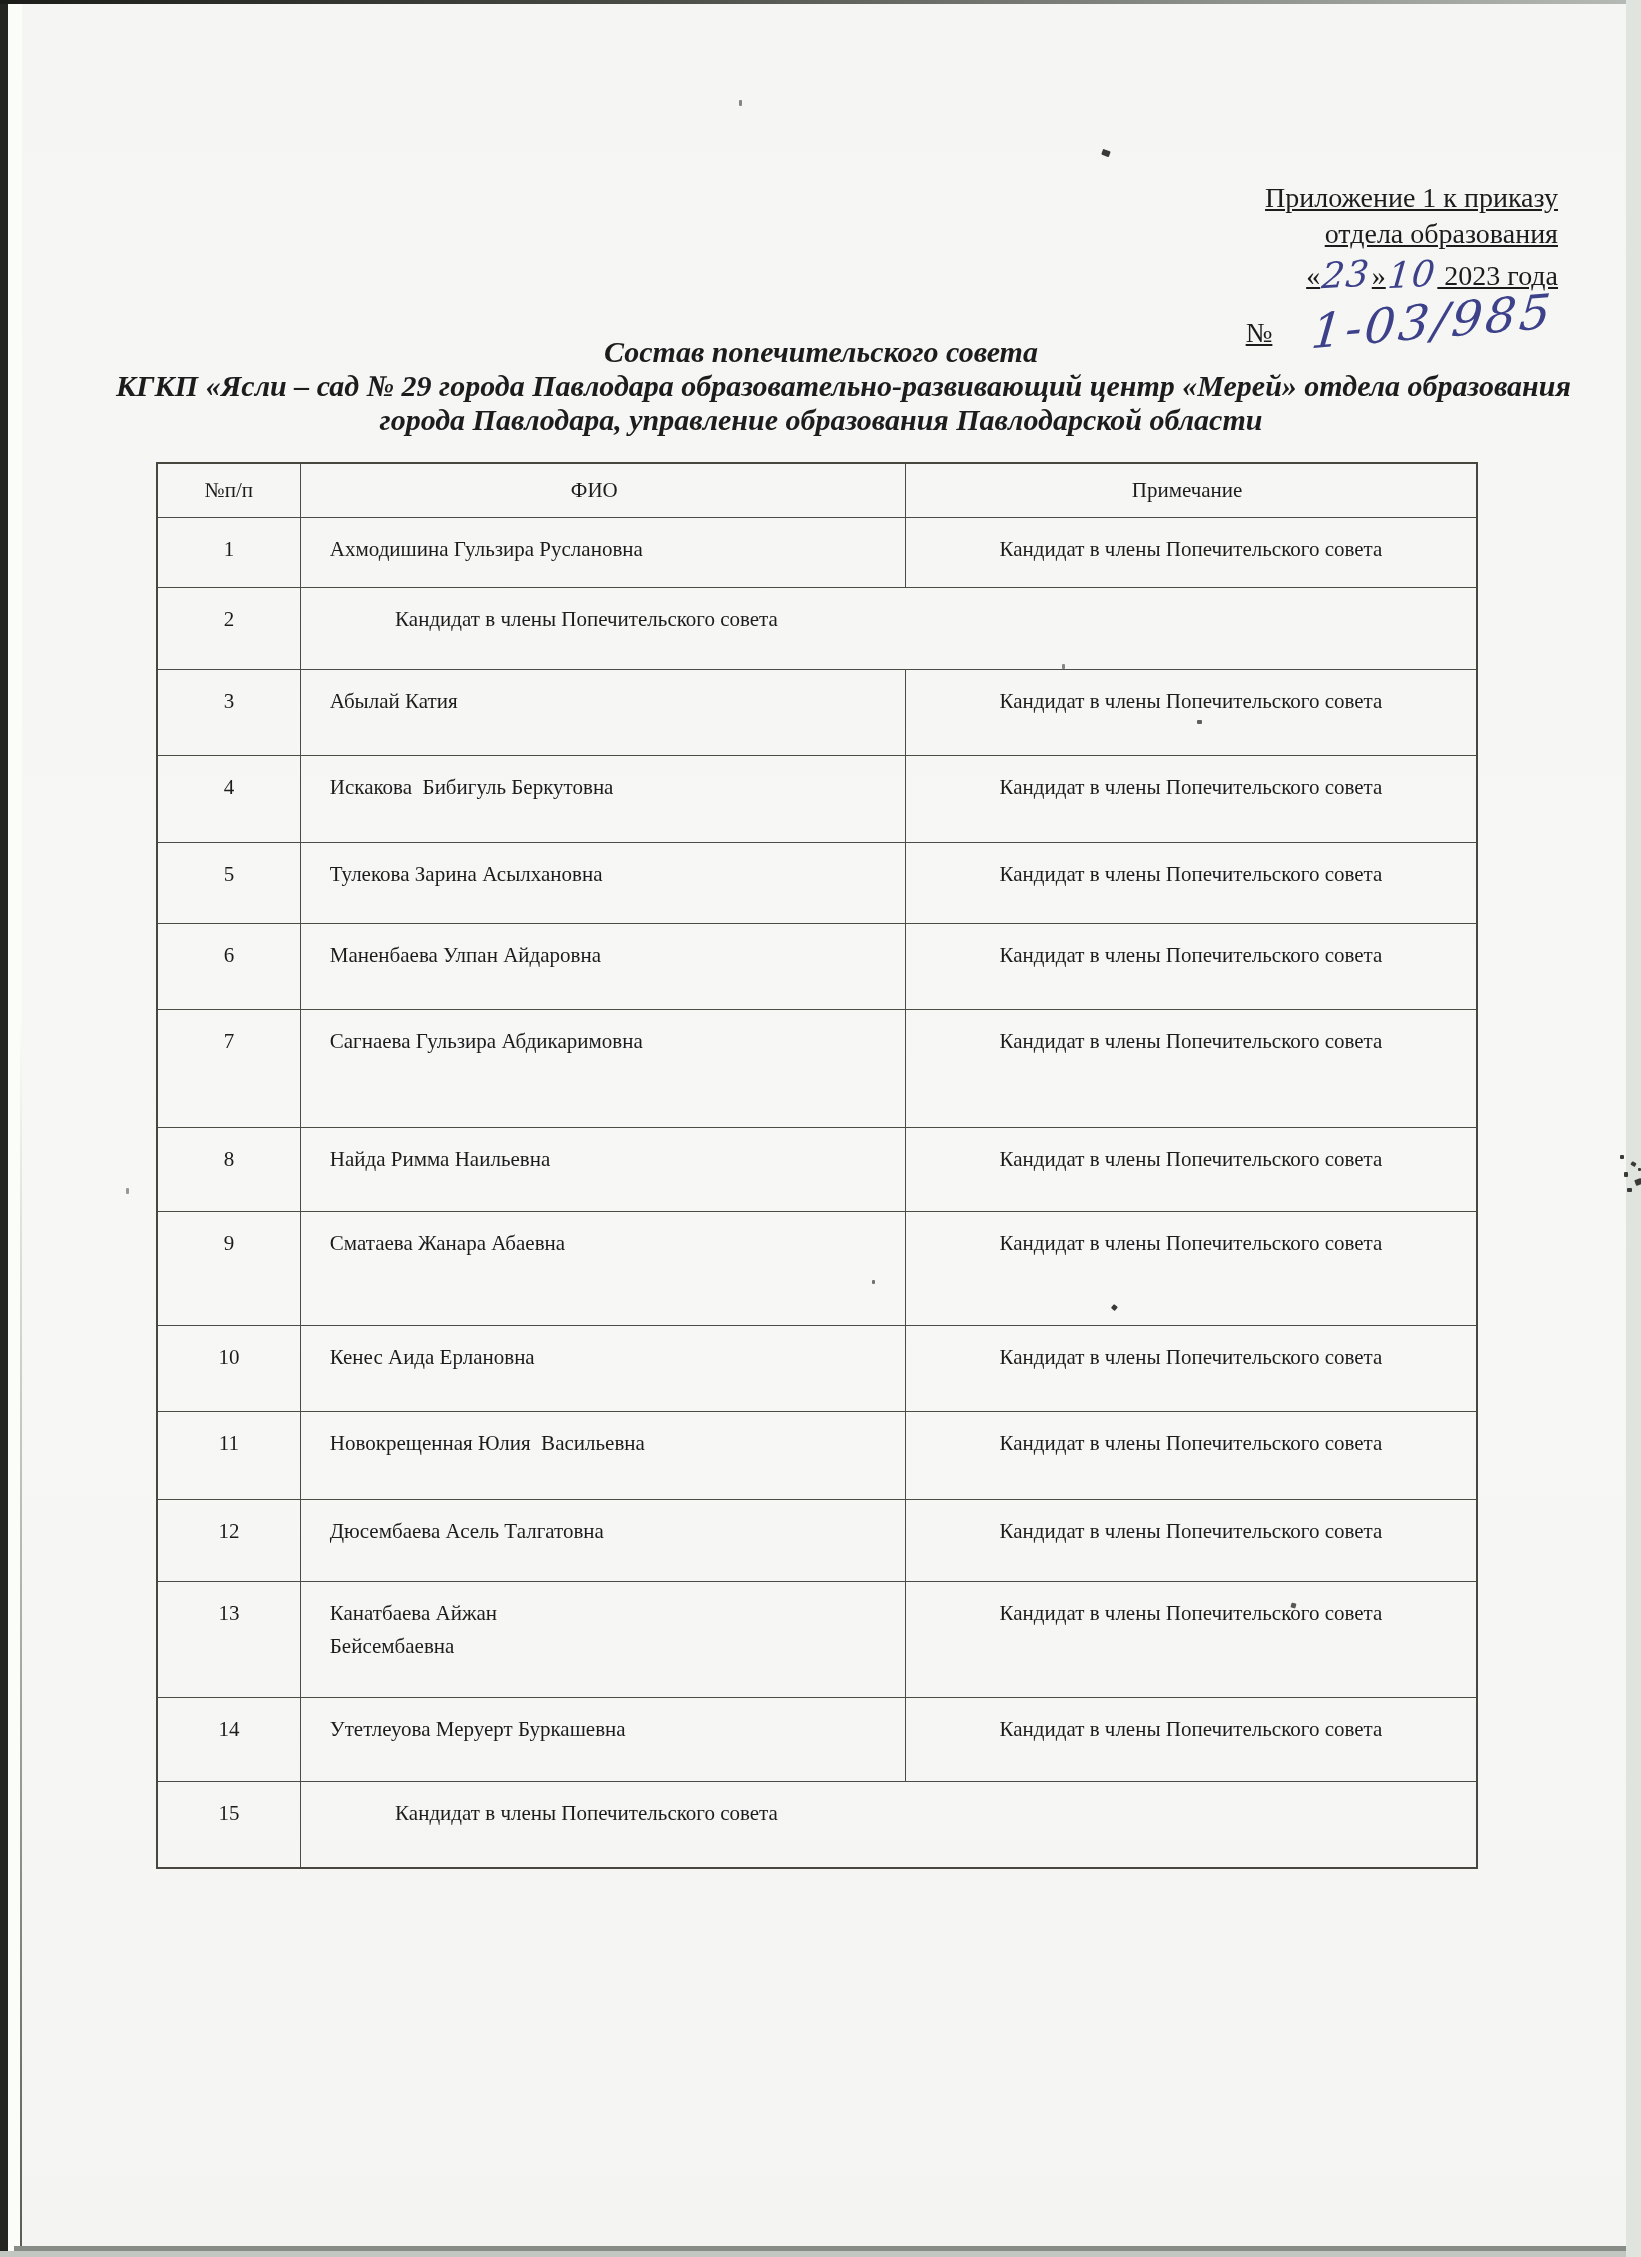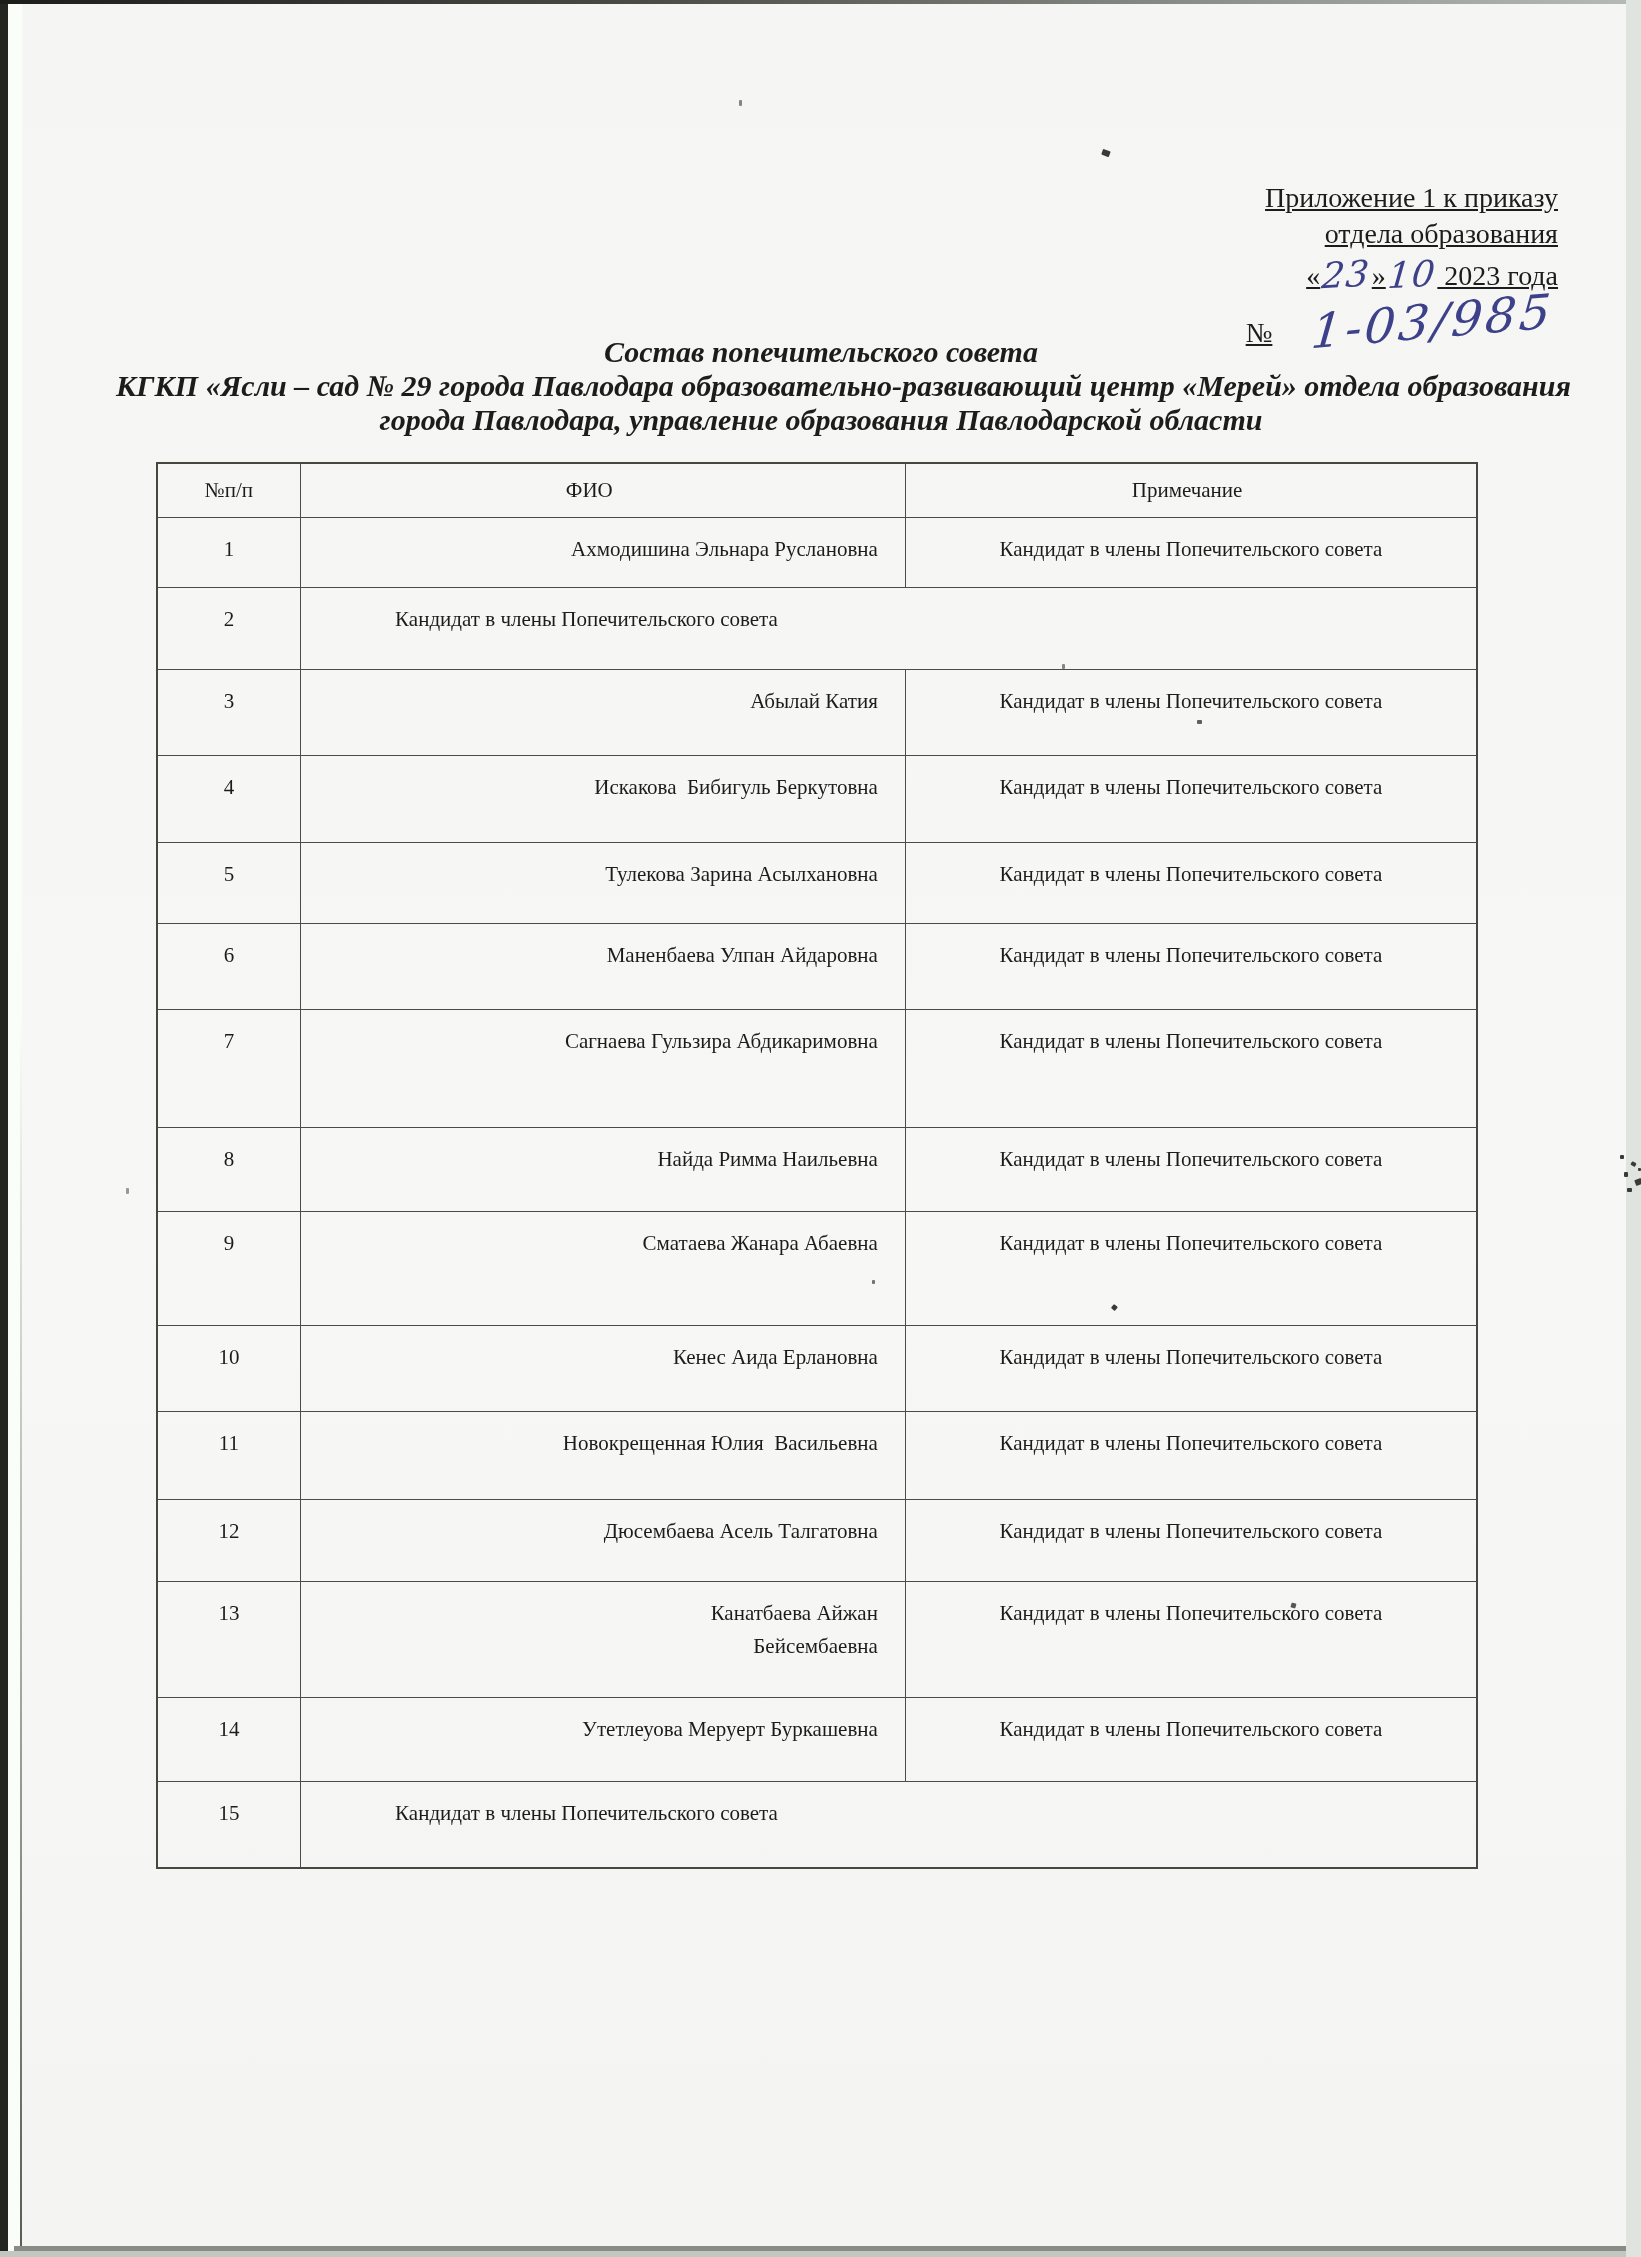--- a/index.html
+++ b/index.html
@@ -35,21 +35,21 @@
     font-weight:bold;font-size:30px;line-height:34px;font-style:italic;}
   .title-block div{white-space:nowrap;}
 
   
   .doc-table{position:absolute;left:156px;top:462px;width:1322px;box-sizing:border-box;
     border:2.9px solid #47473f;background:transparent;}
   .t-row{display:flex;box-sizing:border-box;border-bottom:1.9px solid #4c4c44;}
   .t-row:last-child{border-bottom:none;}
   .t-cell{box-sizing:border-box;font-size:21px;line-height:33px;padding-top:14.5px;}
   .c-num{width:143px;text-align:center;border-right:1.9px solid #4c4c44;}
-  .c-name{width:606px;padding-left:29px;padding-right:27px;border-right:1.9px solid #4c4c44;white-space:pre-wrap;text-align:right;}
+  .c-name{width:606px;padding-left:29px;padding-right:17px;border-right:1.9px solid #4c4c44;white-space:pre-wrap;}
   .c-note{width:571px;text-align:center;padding-left:7.7px;padding-right:7.7px;}
   .t-header .t-cell{padding-top:0;display:flex;align-items:center;justify-content:center;padding-left:0;}
 
   
   .speck{position:absolute;background:#3a3a38;border-radius:1px;}
 </style>
 </head>
 <body>
 
 <div class="edge-white-strip"></div>
@@ -75,21 +75,21 @@
 
 <div class="doc-table">
   <div class="t-row t-header" style="height:54px">
     <div class="t-cell c-num">№п/п</div>
     <div class="t-cell c-name">ФИО</div>
     <div class="t-cell c-note">Примечание</div>
   </div>
 
   <div class="t-row" style="height:70px">
     <div class="t-cell c-num">1</div>
-    <div class="t-cell c-name">Ахмодишина Эльнара Руслановна</div>
+    <div class="t-cell c-name">Ахмодишина Гульзира Руслановна</div>
     <div class="t-cell c-note">Кандидат в члены Попечительского совета</div>
   </div>
   <div class="t-row" style="height:82px">
     <div class="t-cell c-num">2</div>
     <div class="t-cell c-note">Кандидат в члены Попечительского совета</div>
   </div>
   <div class="t-row" style="height:86px">
     <div class="t-cell c-num">3</div>
     <div class="t-cell c-name">Абылай Катия</div>
     <div class="t-cell c-note">Кандидат в члены Попечительского совета</div>

